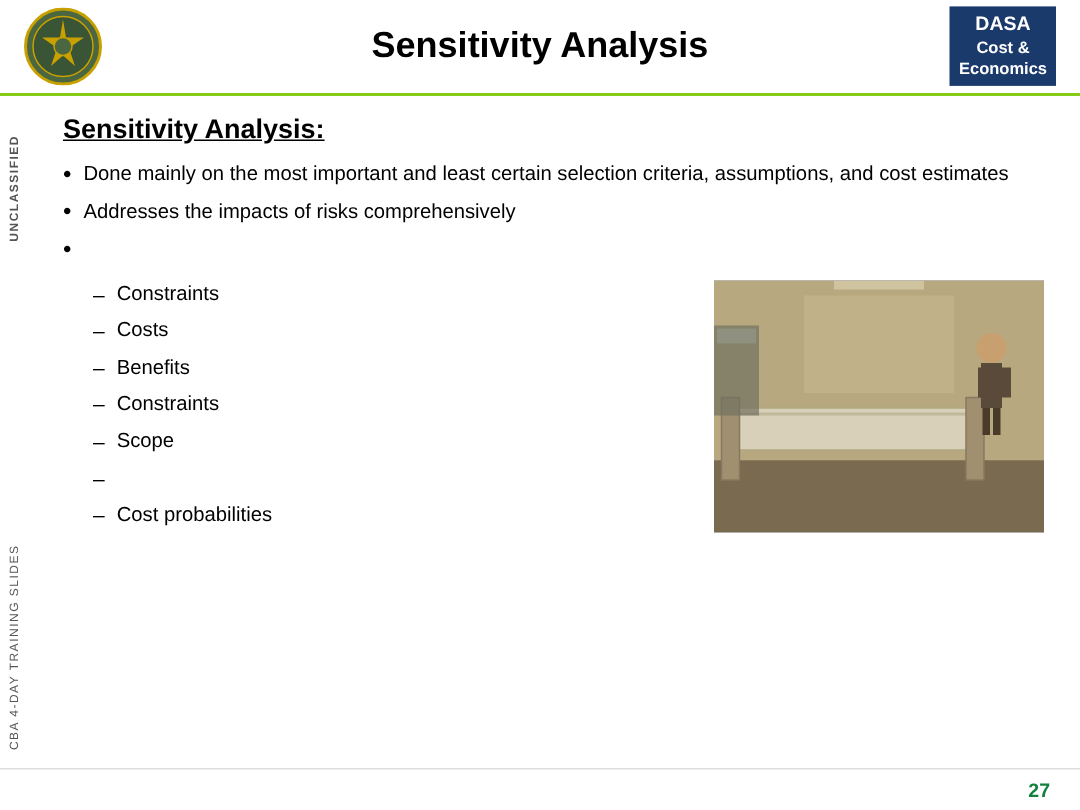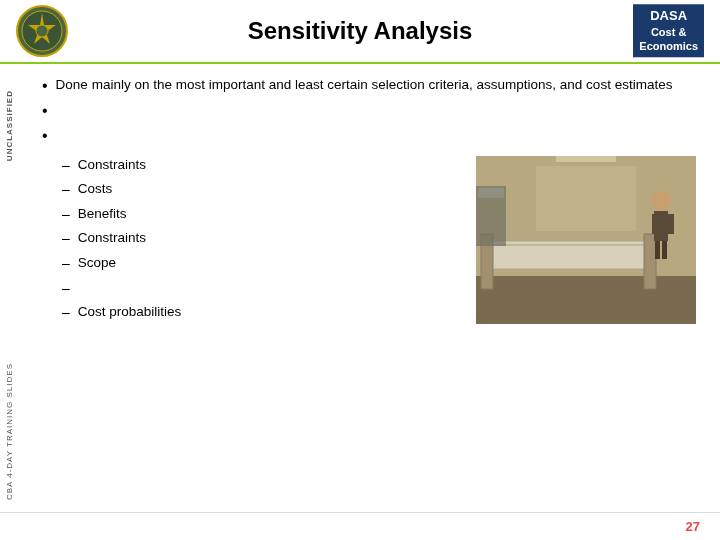--- a/index.html
+++ b/index.html
@@ -174,21 +174,21 @@
       height: 28px;
       display: flex;
       align-items: center;
       justify-content: flex-end;
       padding: 0 20px;
       border-top: 1px solid #ddd;
     }
 
     .page-number {
       font-size: 13px;
-      color: #ef4444;
+      color: #15803d;
       font-weight: bold;
     }
   </style>
 </head>
 <body>
 
 <div class="header">
 
   <div class="header-logo-left">
     <svg class="army-seal" viewBox="0 0 52 52" xmlns="http://www.w3.org/2000/svg">
@@ -209,28 +209,30 @@
     </div>
   </div>
 </div>
 
 <div class="side-label-left">
   <span class="rotated-text-top">UNCLASSIFIED</span>
   <span class="rotated-text">CBA 4-DAY TRAINING SLIDES</span>
 </div>
 
 <div class="main-content">
+  <div class="section-title">Sensitivity Analysis:</div>
 
   <ul class="bullet-list">
     <li>
       <span class="bullet-dot">•</span>
       <span>Done mainly on the most important and least certain selection criteria, assumptions, and cost estimates</span>
     </li>
     <li>
       <span class="bullet-dot">•</span>
+      <span>Addresses the impacts of risks comprehensively</span>
     </li>
     <li>
       <span class="bullet-dot">•</span>
     </li>
   </ul>
 
   <div class="sub-area">
     <ul class="sub-list">
       <li>
         <span class="dash">–</span>

